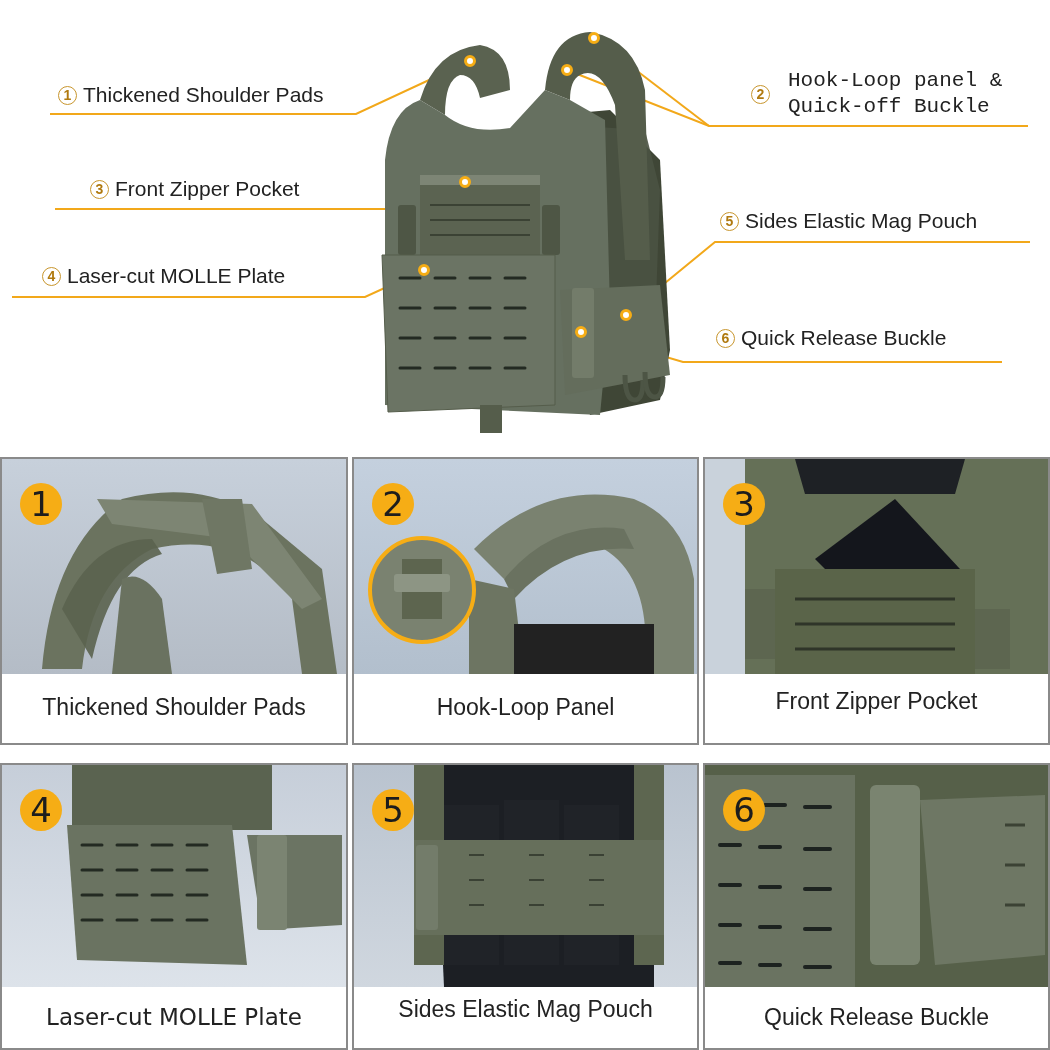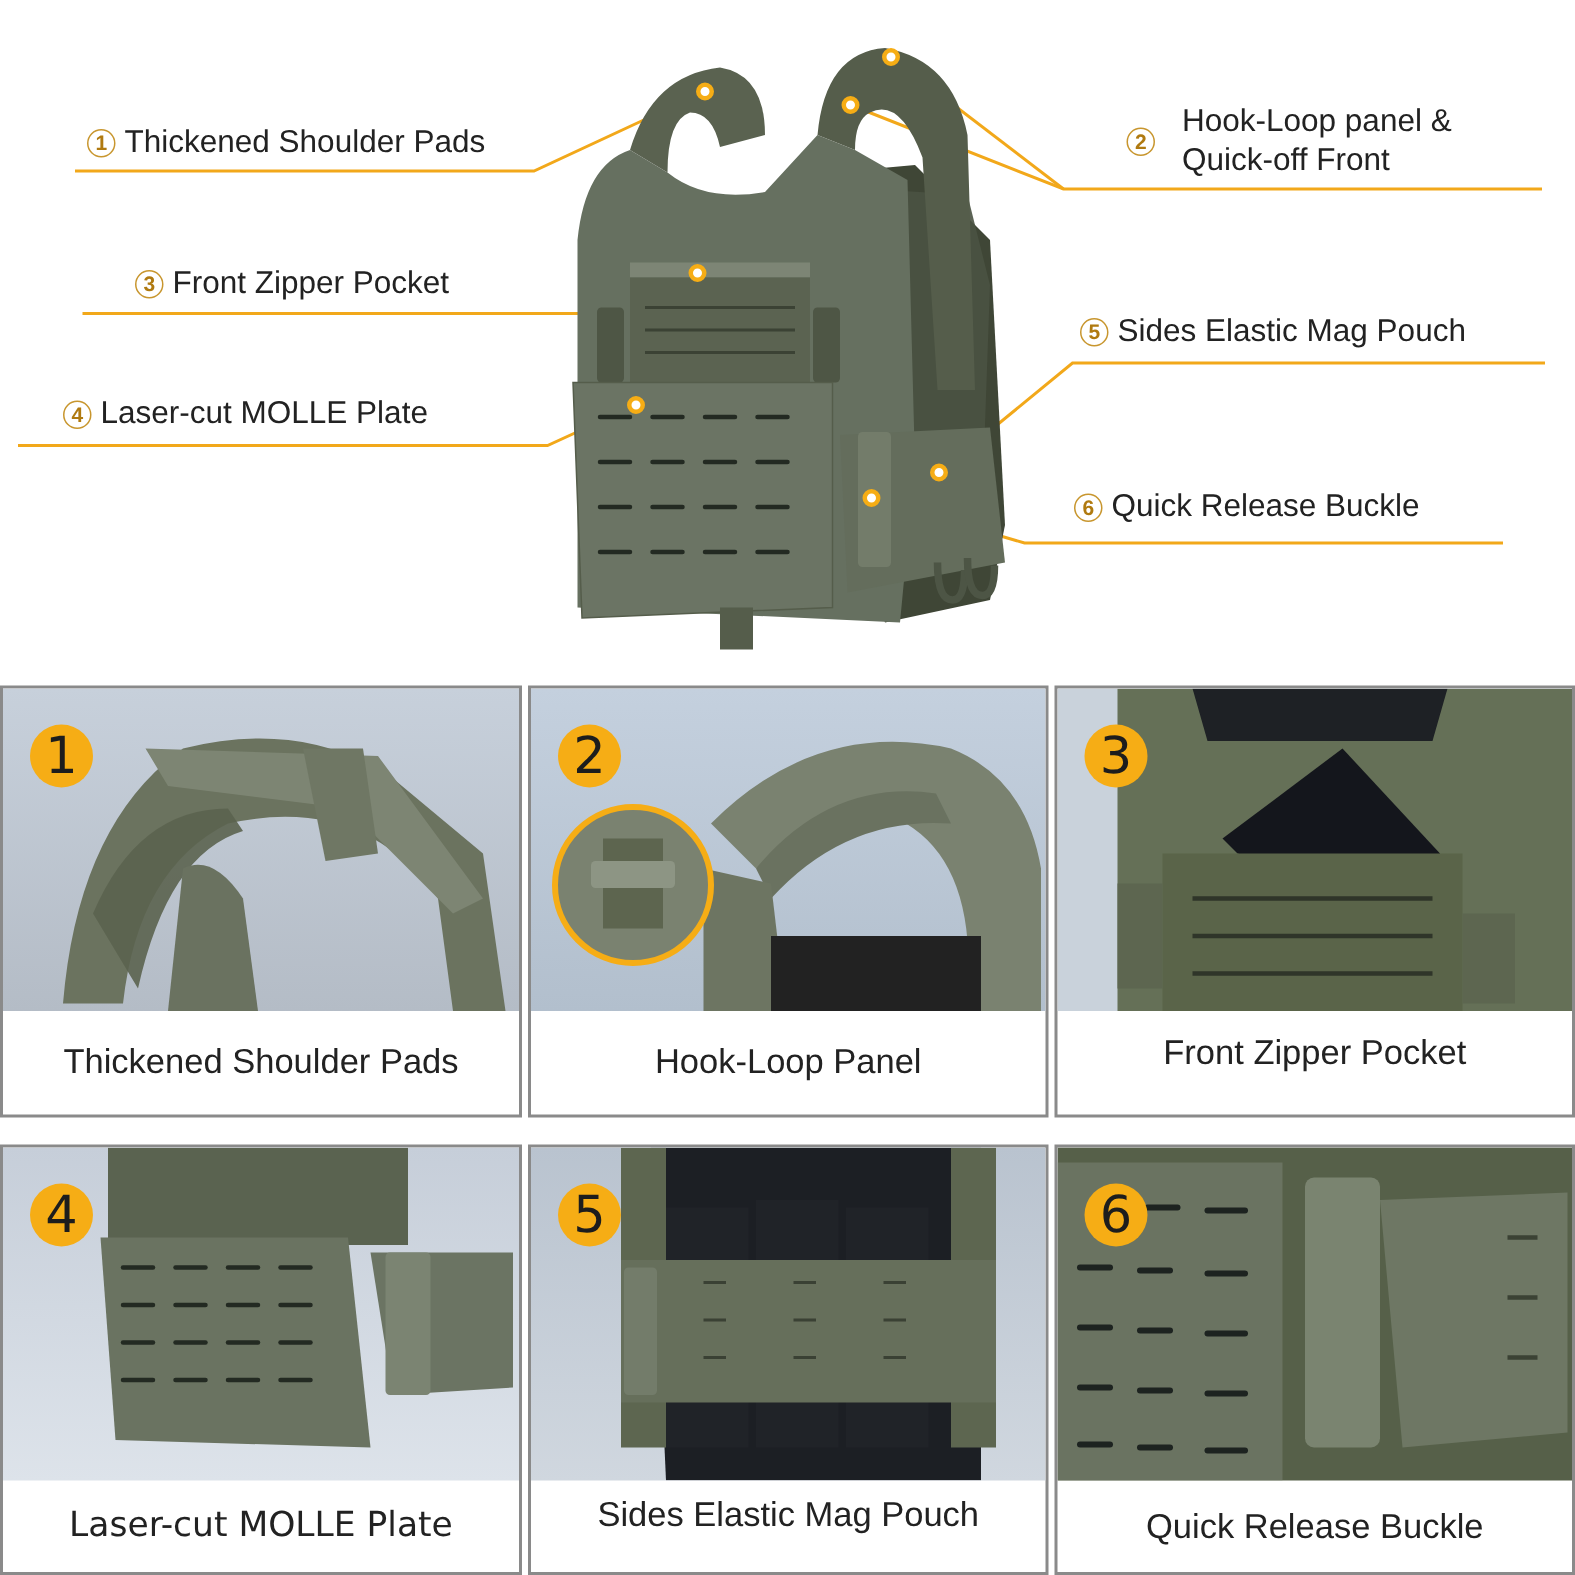--- a/index.html
+++ b/index.html
@@ -1,20 +1,20 @@
 <!DOCTYPE html>
 <html><head>
 <meta charset="utf-8">
 <style>
   html,body{margin:0;padding:0;background:#fff;}
   body{width:1050px;height:1050px;position:relative;overflow:hidden;font-family:"Liberation Sans",sans-serif;color:#222;}
   
   .callout-text{position:absolute;font-size:21px;color:#222;white-space:nowrap;display:flex;align-items:center;gap:6px;}
   .num-ring{display:inline-flex;align-items:center;justify-content:center;width:19px;height:19px;border:1.5px solid #c8962e;border-radius:50%;color:#b07a10;font-size:14px;font-weight:bold;box-sizing:border-box;}
-  .callout-two{line-height:26px;white-space:normal;}
+  .callout-two{line-height:26px;white-space:normal;font-family:Liberation Mono, monospace;}
   svg.lines{position:absolute;left:0;top:0;}
   
   .vest-wrap{position:absolute;left:360px;top:20px;width:340px;height:420px;}
   
   .panel{position:absolute;box-sizing:border-box;border:2px solid #8a8a8a;background:#fff;overflow:hidden;}
   .panel .photo{position:absolute;left:0;top:0;right:0;height:215px;overflow:hidden;}
   .panel .caption{position:absolute;left:0;right:0;bottom:0;height:68px;display:flex;align-items:center;justify-content:center;text-align:center;font-size:23px;color:#222;line-height:28px;}
   .badge{position:absolute;left:18px;top:24px;width:42px;height:42px;border-radius:50%;background:#f6ad15;color:#1d1d1d;font-size:34px;display:flex;align-items:center;justify-content:center;font-family:"DejaVu Sans",sans-serif;}
 </style>
 </head>
@@ -108,21 +108,21 @@
 
 <div class="callout-text" style="left:58px;top:83px;">
   <span class="num-ring">1</span>
   <span>Thickened Shoulder Pads</span>
 </div>
 
 <div class="callout-text" style="left:751px;top:68px;gap:18px;">
   <span class="num-ring">2</span>
   <span class="callout-two">
     <span>Hook-Loop panel &amp;</span><br>
-    <span>Quick-off Front</span>
+    <span>Quick-off Buckle</span>
   </span>
 </div>
 
 <div class="callout-text" style="left:90px;top:177px;">
   <span class="num-ring">3</span>
   <span>Front Zipper Pocket</span>
 </div>
 
 <div class="callout-text" style="left:42px;top:264px;">
   <span class="num-ring">4</span>

